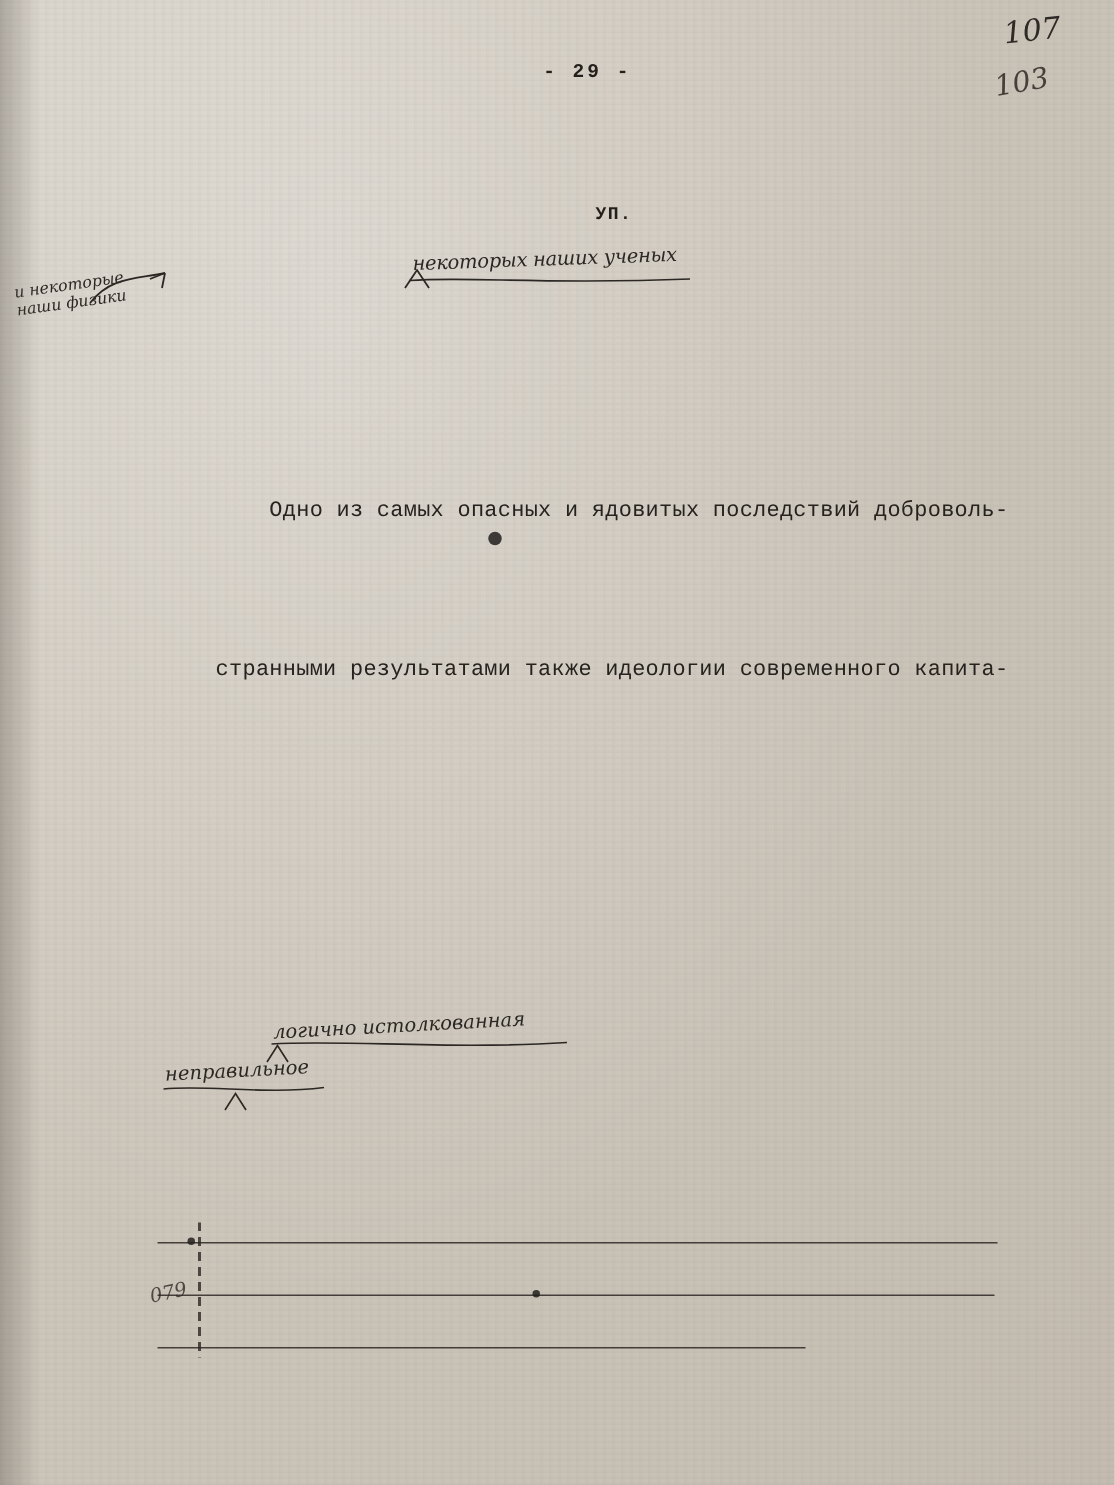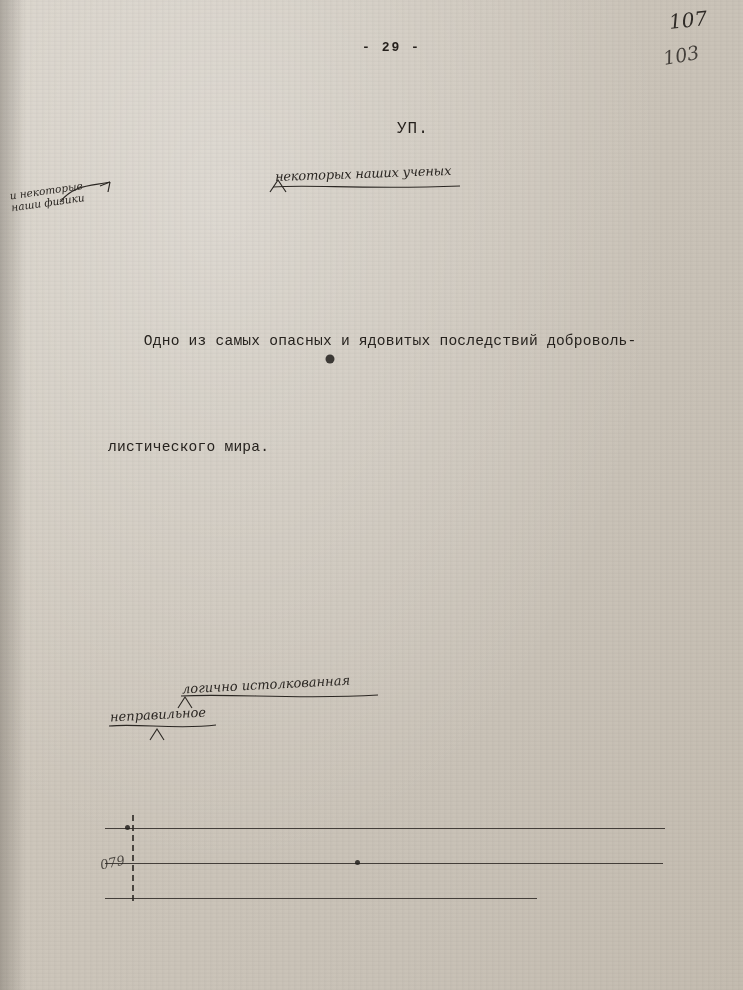--- a/index.html
+++ b/index.html
@@ -81,24 +81,24 @@
     left: 100px;
     top: 855px;
     font-size: 13px;
     transform: rotate(-12deg);
     font-style: italic;
     opacity: 0.8;
   }
 
   .section-label {
     position: absolute;
-    top: 120px;
+    top: 136px;
     left: 397px;
-    font-size: 16px;
-    font-weight: 400;
+    font-size: 12px;
+    font-weight: 700;
     letter-spacing: 1px;
     color: #241f1b;
   }
 
   .body-text {
     position: absolute;
     top: 148px;
     left: 108px;
     width: 600px;
     color: #26221e;
@@ -107,20 +107,21 @@
     letter-spacing: 0.2px;
     white-space: pre-wrap;
   }
   .para {
     margin: 0;
     text-indent: 0;
   }
   .line {
     display: block;
     white-space: pre;
+    text-align: center;
   }
 
   
   .hand {
     position: absolute;
     font-family: "DejaVu Serif", serif;
     font-style: italic;
     color: #2b2723;
     white-space: nowrap;
     pointer-events: none;
@@ -201,21 +202,21 @@
   <div class="archive-mark archive-num-left">079</div>
 
   <div class="page-number">- 29 -</div>
 
   <div class="section-label">УП.</div>
 
   <div class="body-text">
 
     <p class="para">
       <span class="line">    Одно из самых опасных и ядовитых последствий доброволь-</span>
-      <span class="line">листического мира.</span>
+      <span class="line">странными результатами также идеологии современного капита-</span>
     </p>
 
     
 
     
 
   </div>
 
   <div class="hand hand-ins1">некоторых наших ученых</div>
   <div class="hand hand-margin">и некоторые наши физики</div>

